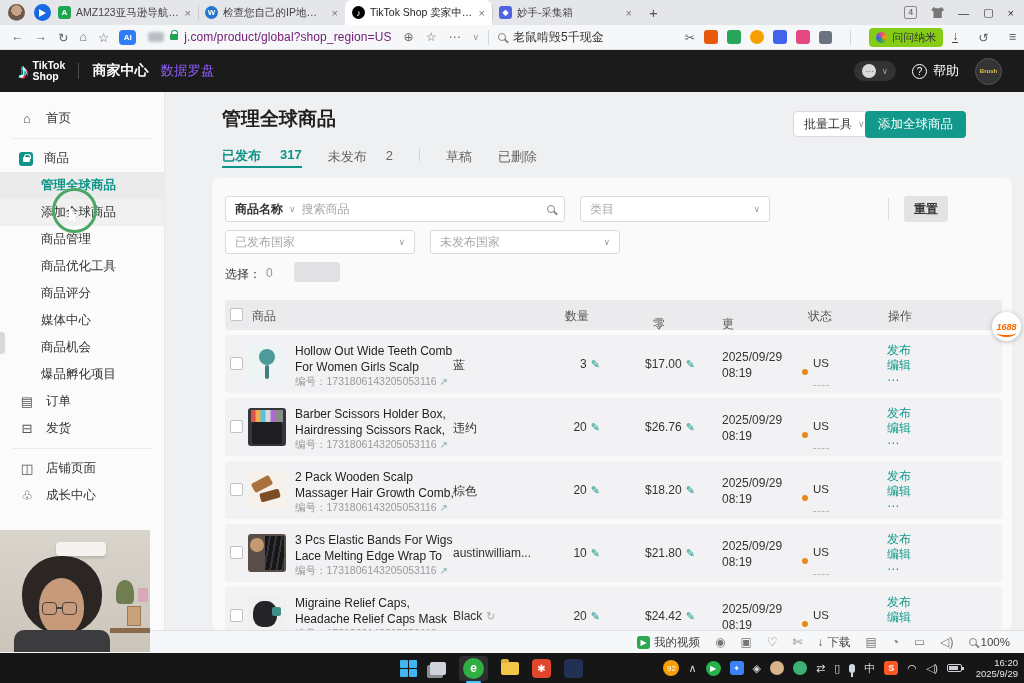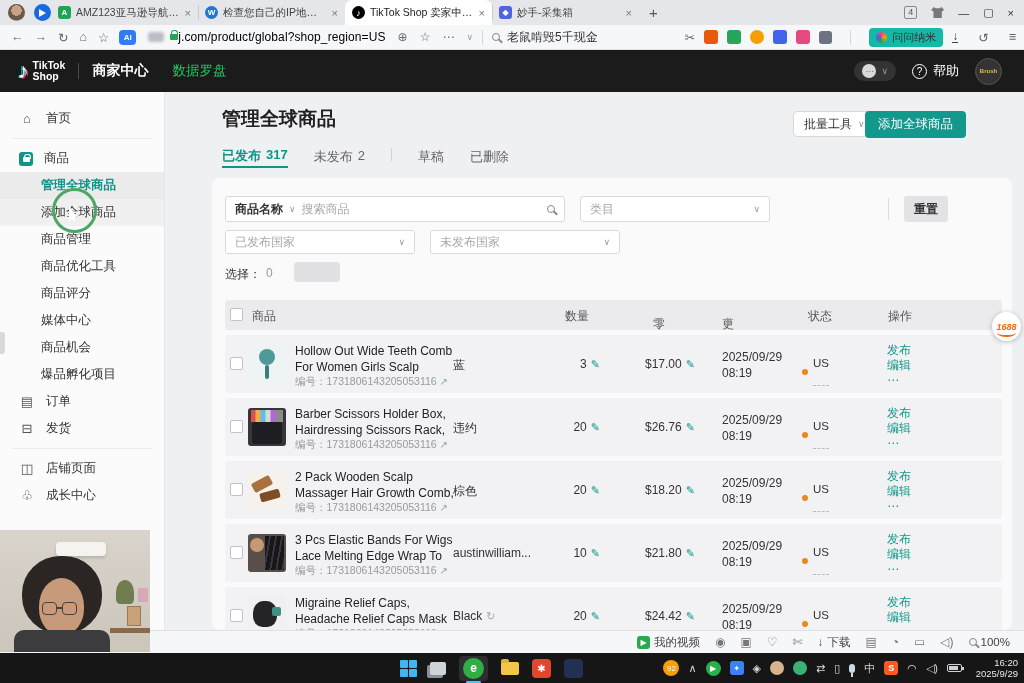--- a/index.html
+++ b/index.html
@@ -25,41 +25,41 @@
 .shirt{width:13px;height:11px;background:#777;clip-path:polygon(20% 0,35% 12%,65% 12%,80% 0,100% 28%,82% 42%,82% 100%,18% 100%,18% 42%,0 28%)}
 .wmin,.wmax,.wclose{font-size:11px;color:#333}
 
 
 .addrrow{position:absolute;left:0;top:25px;width:1024px;height:25px;background:#f6f7f8;border-bottom:1px solid #dfe1e4;display:flex;align-items:center;font-size:12px;color:#5f6368}
 .nico{margin-left:11px;font-size:12.5px;color:#5f6368}
 .aiic{margin-left:10px;width:17px;height:15px;border-radius:4px;background:#2f7cf6;color:#fff;font-size:8px;font-weight:bold;display:flex;align-items:center;justify-content:center}
 .blur{margin-left:12px;width:16px;height:10px;border-radius:3px;background:#b9bec5;filter:blur(1.5px)}
 .lock{margin-left:6px;width:8px;height:6px;background:#23a455;border-radius:1px;position:relative}
 .lock::before{content:"";position:absolute;top:-4px;left:1px;width:5px;height:5px;border:1.3px solid #23a455;border-bottom:none;border-radius:3px 3px 0 0}
-.url{color:#000000;letter-spacing:.1px}
+.url{margin-left:6px;color:#701a75;letter-spacing:.1px}
 .urlico{margin-left:12px;font-size:12px;color:#666}
 .sep{width:1px;height:15px;background:#d5d7da;margin:0 9px}
 .mag{width:8px;height:8px;border:1.5px solid #888;border-radius:50%;position:relative;flex:0 0 auto}
 .mag::after{content:"";position:absolute;width:5px;height:1.5px;background:#888;transform:rotate(45deg);right:-4px;bottom:-1px}
 .query{margin-left:7px;color:#333}
 .extgrp{margin-left:auto;display:flex;align-items:center;gap:9px;padding-right:8px}
 .exts{width:14px;height:14px;border-radius:3px}
 .e1{background:#e8590c}.e2{background:#27a65a}.e3{background:#f59f00;border-radius:50%}.e4{background:#4263eb}.e5{background:#e64980}
 .puzzle{width:13px;height:13px;border-radius:3px;background:#6b7280}
-.nano{display:flex;align-items:center;gap:5px;background:#14b8a6;border-radius:4px;padding:2px 7px;color:#333;font-size:11px}
+.nano{display:flex;align-items:center;gap:5px;background:#84cc16;border-radius:4px;padding:2px 7px;color:#333;font-size:11px}
 .nanoico{width:11px;height:11px;border-radius:50%;background:conic-gradient(#e64980,#f59f00,#27a65a,#4263eb,#e64980)}
 .dl{position:relative;font-size:12px;color:#444;border-bottom:1.5px solid #444;line-height:11px}
 
 
 .apphead{position:absolute;left:0;top:50px;width:1024px;height:42px;background:#1b1b1c;display:flex;align-items:center;color:#fff}
 .note{font-size:21px;margin-left:18px;color:#fff;text-shadow:-1.5px 0 #25f4ee,1.5px 1px #fe2c55}
 .logotxt{margin-left:4px;font-size:10.5px;font-weight:bold;line-height:1.05}
 .hdiv{width:1px;height:16px;background:#4a4a4a;margin:0 13px}
 .hnav1{font-size:14px;font-weight:bold}
-.hnav2{font-size:13.5px;color:#22c55e;margin-left:24px}
+.hnav2{font-size:13.5px;color:#8b5cf6;margin-left:12px}
 .hright{margin-left:auto;display:flex;align-items:center;gap:16px;padding-right:22px}
 .langpill{display:flex;align-items:center;gap:5px;background:#333;border-radius:12px;padding:3px 8px}
 .bubble{width:14px;height:14px;border-radius:50%;background:#d9d9d9;color:#555;font-size:8px;display:flex;align-items:center;justify-content:center}
 .chev{color:#9a9a9a;font-size:9px}
 .helpgrp{display:flex;align-items:center;gap:6px;font-size:13px}
 .qcirc{width:15px;height:15px;border:1.5px solid #fff;border-radius:50%;font-size:10px;display:flex;align-items:center;justify-content:center}
 .havatar{width:27px;height:27px;border-radius:50%;background:#343434;border:1px solid #555;color:#e0c14f;font-size:6px;font-weight:bold;display:flex;align-items:center;justify-content:center}
 
 
 .sidebar{position:absolute;left:0;top:92px;width:165px;height:538px;background:#fbfbfc;border-right:1px solid #e7e7e9;padding-top:13px;font-size:12.5px;color:#333}
@@ -73,21 +73,21 @@
 .bagic::before{content:"";position:absolute;left:4.5px;top:2px;width:5px;height:4px;border:1.2px solid #fff;border-bottom:none;border-radius:3px 3px 0 0}
 .sdiv{height:1px;background:#ececee;margin:6px 12px}
 .edgenub{position:absolute;left:0;top:332px;width:5px;height:22px;background:#d9d9db;border-radius:0 3px 3px 0}
 
 
 .main{position:absolute;left:165px;top:92px;width:859px;height:538px;background:#eff0f1;overflow:hidden}
 .ptitle{position:absolute;left:57px;top:14px;font-size:19px;font-weight:bold;color:#202020}
 .bulkbtn{position:absolute;left:628px;top:19px;height:26px;padding:0 10px;background:#fff;border:1px solid #d8d8da;border-radius:4px;font-size:12px;color:#333;display:flex;align-items:center;gap:6px}
 .addbtn{position:absolute;left:700px;top:19px;height:27px;padding:0 13px;background:#12998b;border-radius:4px;font-size:12.5px;color:#fff;display:flex;align-items:center}
 .mtabs{position:absolute;left:57px;top:55px;display:flex;align-items:center;gap:26px;font-size:13px;color:#666}
-.mtab{display:flex;gap:5px;padding-bottom:1px}
+.mtab{display:flex;gap:19px;padding-bottom:1px}
 .mtab.on{color:#0e9488;font-weight:bold;border-bottom:2.5px solid #0e9488}
 .tabdiv{width:1px;height:13px;background:#d3d3d5;margin-bottom:7px}
 
 .card{position:absolute;left:47px;top:86px;width:800px;height:452px;background:#fafafb;border-radius:8px;overflow:hidden}
 .field{position:absolute;background:#fff;border:1px solid #dadadc;border-radius:3px;display:flex;align-items:center;font-size:12px;color:#333;padding:0 9px;gap:6px}
 .fchev{color:#999;font-size:9px}
 .ph{color:#a9a9ab}
 .f-name{left:13px;top:18px;width:340px;height:26px}
 .f-cat{left:368px;top:18px;width:190px;height:26px}
 .f-pub{left:13px;top:52px;width:190px;height:24px}

